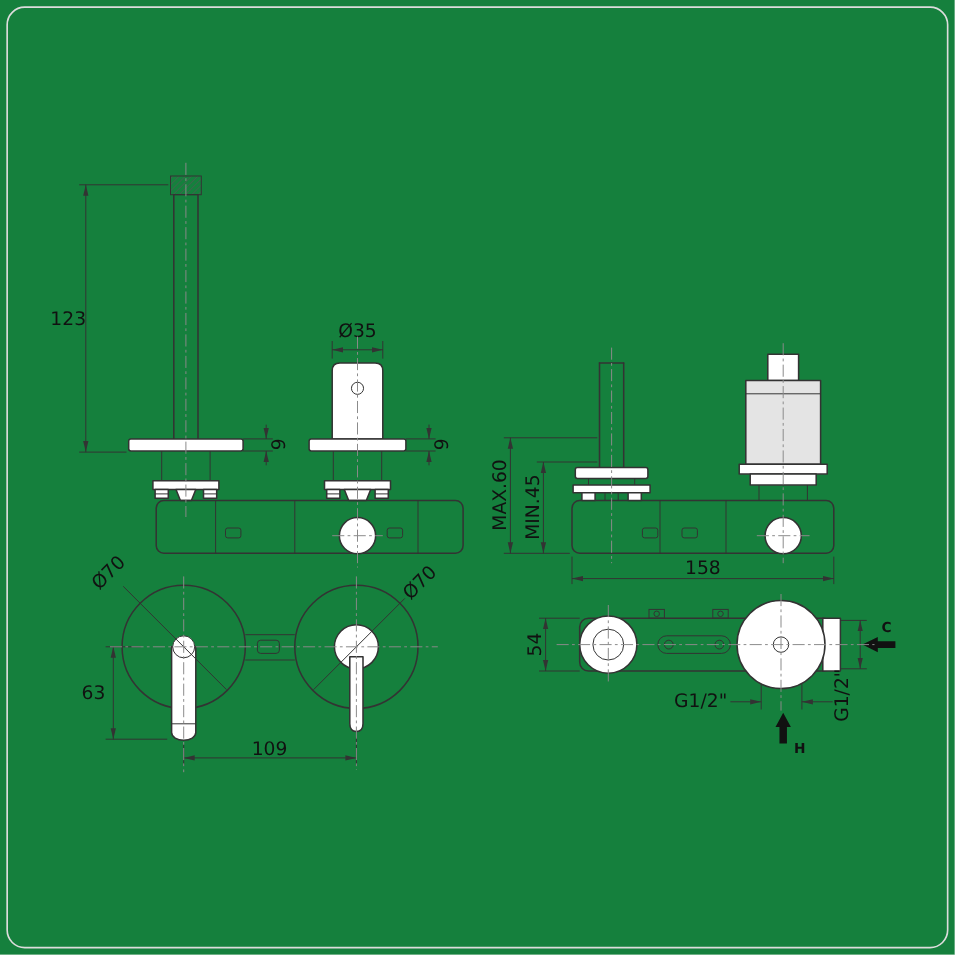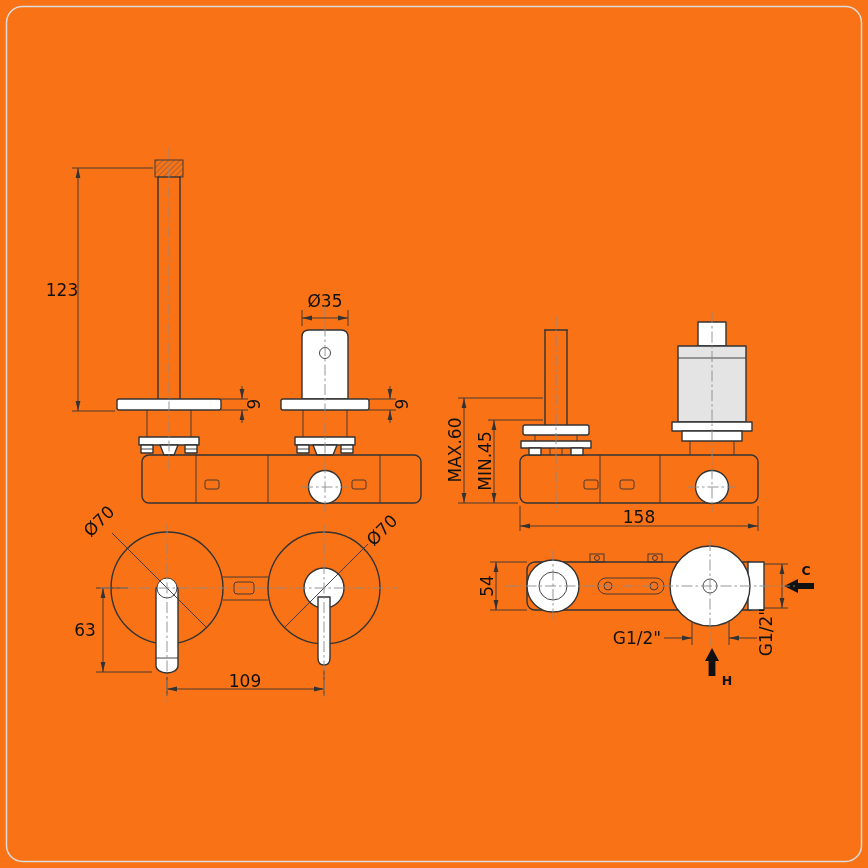--- a/index.html
+++ b/index.html
@@ -1,16 +1,16 @@
 <!DOCTYPE html>
 <html style="--line: #333333; --cline: #8a8a8a; --cart: #e4e4e4; --border: #dcdcdc; --arrow: #111111;"><head>
 <meta charset="utf-8">
 <style>
   html,body{margin:0;padding:0;background:#ffffff;}
-  .canvas{position:relative;width:868px;height:868px;background:#f97316;overflow:hidden;
+  .canvas{position:relative;width:868px;height:868px;background:#15803d;overflow:hidden;
           font-family:"DejaVu Sans","Liberation Sans",sans-serif;}
   svg{display:block;}
   .frame{stroke:var(--border,#dcdcdc);stroke-width:1.5;fill:none;}
   .ol{stroke:var(--line,#333333);stroke-width:1.4;fill:none;stroke-linecap:round;stroke-linejoin:round;}
   .th{stroke:var(--line,#333333);stroke-width:0.9;fill:none;}
   .dm{stroke:var(--line,#333333);stroke-width:0.9;fill:none;}
   .cl{stroke:var(--cline,#8a8a8a);stroke-width:0.9;fill:none;stroke-dasharray:11 3 2.5 3;}
   .wh{fill:#ffffff;}
   .hatchfill{fill:url(#hatch);}
   .gray{fill:var(--cart,#e4e4e4);}

